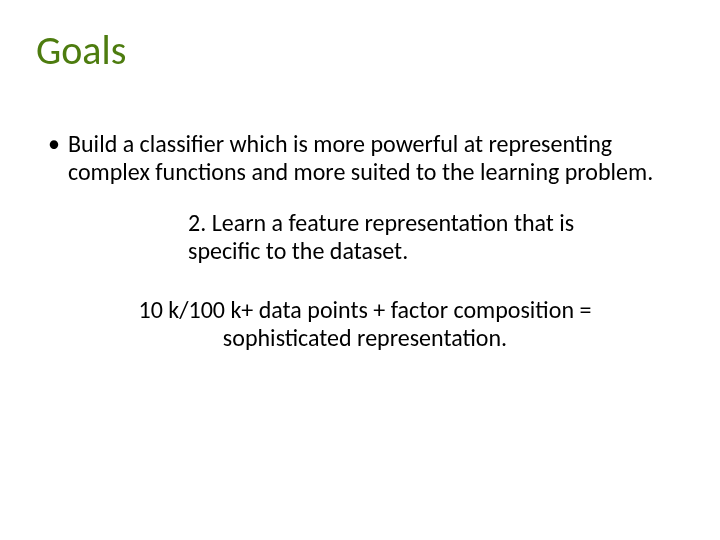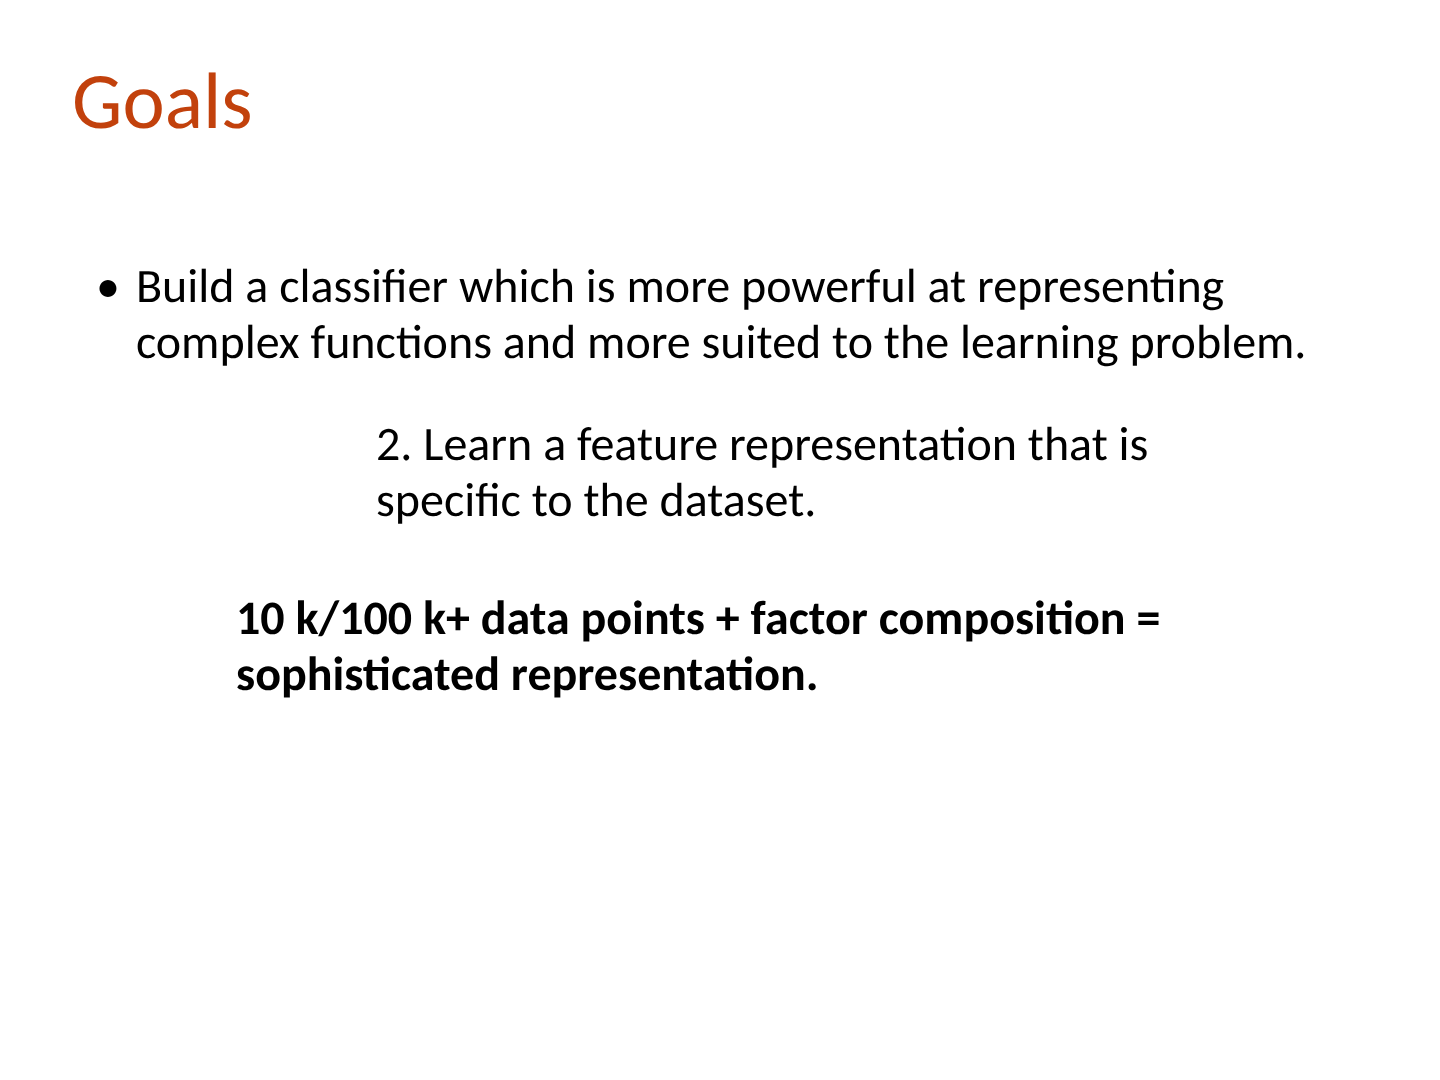--- a/index.html
+++ b/index.html
@@ -16,21 +16,21 @@
     width: 720px;
     height: 540px;
     box-sizing: border-box;
   }
   .title {
     position: absolute;
     left: 36px;
     top: 26px;
     font-size: 40px;
     font-weight: 400;
-    color: #c2410c;
+    color: #4d7c0f;
   }
   .body {
     position: absolute;
     left: 48px;
     top: 130px;
     right: 48px;
     font-size: 24px;
     line-height: 1.15;
   }
   .bullet-row {
@@ -54,21 +54,21 @@
     margin-bottom: 4px;
   }
   .numbered {
     margin-left: 140px;
     margin-right: 60px;
     margin-bottom: 32px;
   }
   .equation {
     margin-left: 70px;
     margin-right: 60px;
-    font-weight: bold;
+    text-align: center;
   }
 </style>
 </head>
 <body>
 
 <div class="slide">
 
   <div class="title">Goals</div>
 
   <div class="body">

